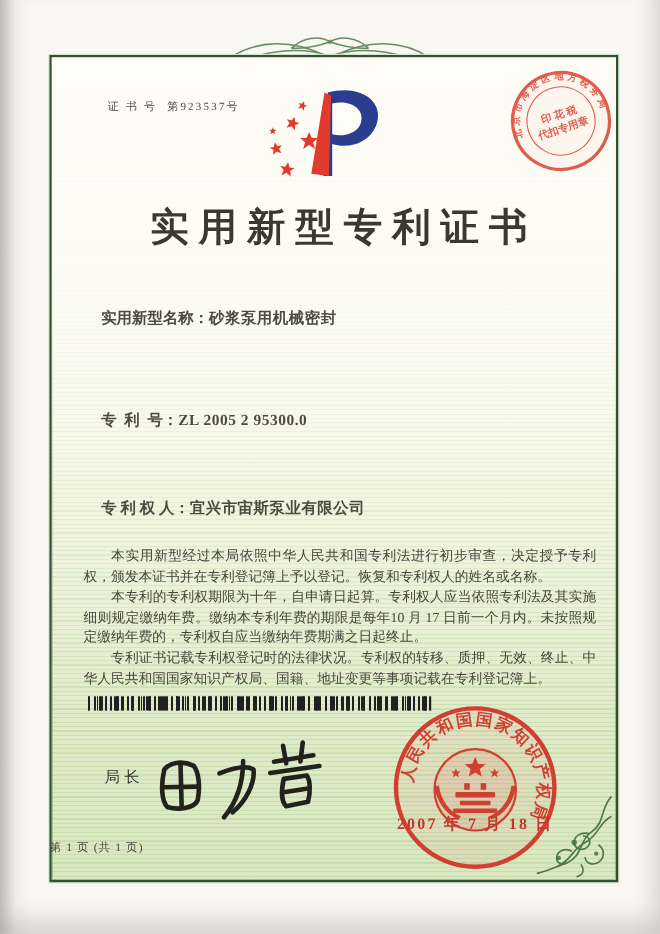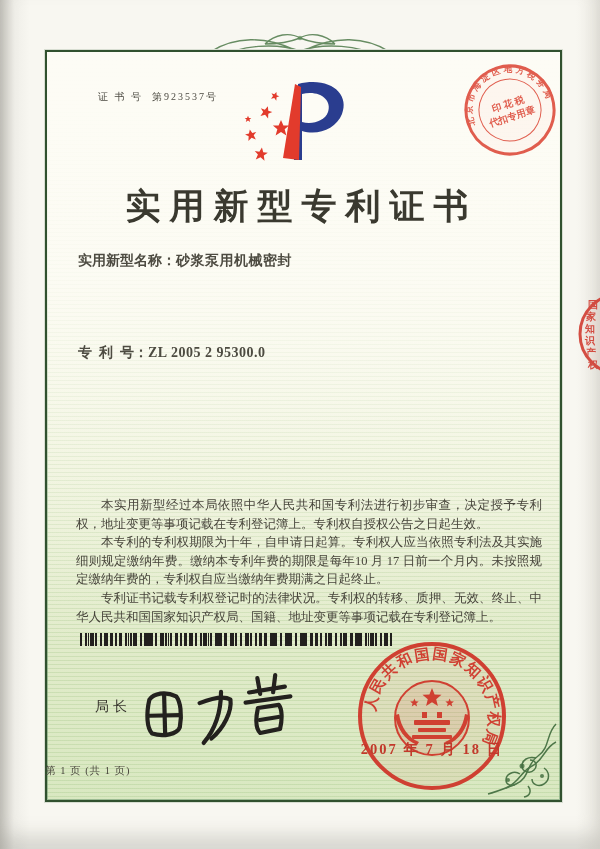--- a/index.html
+++ b/index.html
@@ -25,23 +25,23 @@
     position:absolute;left:0;top:0;right:0;bottom:0;
     background:repeating-linear-gradient(180deg,
       rgba(126,175,96,.20) 0 1px, rgba(126,175,96,0) 1px 4px);
   }
   .waves::after{
     content:"";position:absolute;left:0;top:0;right:0;bottom:0;
     background:linear-gradient(180deg,#fdfcf5 0%,rgba(253,252,245,.85) 30%,rgba(253,252,245,.35) 55%,rgba(253,252,245,0) 80%);
   }
   .abs{position:absolute;}
   .cert-no{left:78px;top:90px;font-size:10px;color:#4c4a42;letter-spacing:2px;white-space:pre;margin-left:20px;}
-  .title{left:45px;top:183px;width:513px;text-align:center;font-size:35px;font-weight:700;
+  .title{left:56px;top:183px;width:513px;text-align:center;font-size:35px;font-weight:700;
          color:#3a392f;letter-spacing:9px;white-space:nowrap;}
-  .field-row{left:78px;width:450px;font-size:14px;color:#4d4b41;white-space:pre;font-weight:700;}
+  .field-row{left:92px;width:450px;font-size:14px;color:#4d4b41;white-space:pre;font-weight:700;margin-top:29px;}
   .field-row .val{font-weight:700;letter-spacing:.5px;}
   .body-text{left:76px;top:496px;width:466px;font-size:12.5px;line-height:18.6px;
              color:#47453b;text-align:justify;}
   .body-text p{margin:0;text-indent:2em;}
   .barcode{left:80px;top:633px;width:312px;height:13px;
     background:
       repeating-linear-gradient(90deg,#22201e 0 2px,transparent 2px 5px),
       repeating-linear-gradient(90deg,#22201e 0 1px,transparent 1px 8px),
       repeating-linear-gradient(90deg,transparent 0 11px,#22201e 11px 14px);
   }
@@ -127,23 +127,24 @@
       <textPath href="#taxring" startOffset="25%" text-anchor="middle">北京市海淀区地方税务局</textPath>
     </text>
     <text x="50" y="47" text-anchor="middle" font-size="9.5" fill="#dd4838" font-weight="bold">印 花 税</text>
     <text x="50" y="60" text-anchor="middle" font-size="9.5" fill="#dd4838" font-weight="bold">代扣专用章</text>
   </svg>
 
   <div class="abs title">实用新型专利证书</div>
 
   <div class="abs field-row" style="top:252px"><span>实用新型名称：</span><span class="val">砂浆泵用机械密封</span></div>
   <div class="abs field-row" style="top:344px"><span>专  利  号：</span><span class="val">ZL 2005 2 95300.0</span></div>
+  <div class="abs field-row" style="top:424px"><span>专 利 权 人：</span><span class="val">宜兴市宙斯泵业有限公司</span></div>
 
   <div class="abs body-text">
-    <p>本实用新型经过本局依照中华人民共和国专利法进行初步审查，决定授予专利权，地址变更等事项记载在专利登记簿上。专利权自授权公告之日起生效。</p>
+    <p>本实用新型经过本局依照中华人民共和国专利法进行初步审查，决定授予专利权，颁发本证书并在专利登记簿上予以登记。恢复和专利权人的姓名或名称。</p>
     <p>本专利的专利权期限为十年，自申请日起算。专利权人应当依照专利法及其实施细则规定缴纳年费。缴纳本专利年费的期限是每年10 月 17 日前一个月内。未按照规定缴纳年费的，专利权自应当缴纳年费期满之日起终止。</p>
     <p>专利证书记载专利权登记时的法律状况。专利权的转移、质押、无效、终止、中华人民共和国国家知识产权局、国籍、地址变更等事项记载在专利登记簿上。</p>
   </div>
 
   <div class="abs barcode"></div>
 
   <div class="abs director">局长</div>
   <svg class="abs sig" width="185" height="85" viewBox="0 0 185 85">
     <g fill="none" stroke="#23211e" stroke-width="4.2" stroke-linecap="round" stroke-linejoin="round">
 
@@ -183,24 +184,16 @@
         <rect x="60" y="99" width="40" height="4" rx="1"></rect>
         <rect x="70" y="76" width="5" height="6"></rect>
         <rect x="85" y="76" width="5" height="6"></rect>
         <path d="M47,78 c2,14 10,24 20,28 l-2,3 c-12,-5 -20,-16 -22,-30 Z"></path>
         <path d="M113,78 c-2,14 -10,24 -20,28 l2,3 c12,-5 20,-16 22,-30 Z"></path>
       </g>
     </g>
   </svg>
   <div class="abs seal-date">2007 年 7 月 18 日</div>
 
-  <div class="abs edge-seal">
-    <svg width="42" height="84" viewBox="0 0 42 84">
-      <circle cx="62" cy="42" r="40" fill="rgba(207,50,38,.06)" stroke="#cf3226" stroke-width="3"></circle>
-      <text x="30" y="16" font-size="10" fill="#cf3226" font-weight="bold">
-        <tspan x="30" dy="0">国</tspan><tspan x="28" dy="12">家</tspan><tspan x="27" dy="12">知</tspan><tspan x="27" dy="12">识</tspan><tspan x="28" dy="12">产</tspan><tspan x="30" dy="12">权</tspan>
-      </text>
-    </svg>
-  </div>
 
   <div class="abs footer">第 1 页 (共 1 页)</div>
 
 </div>
 
 </body></html>

